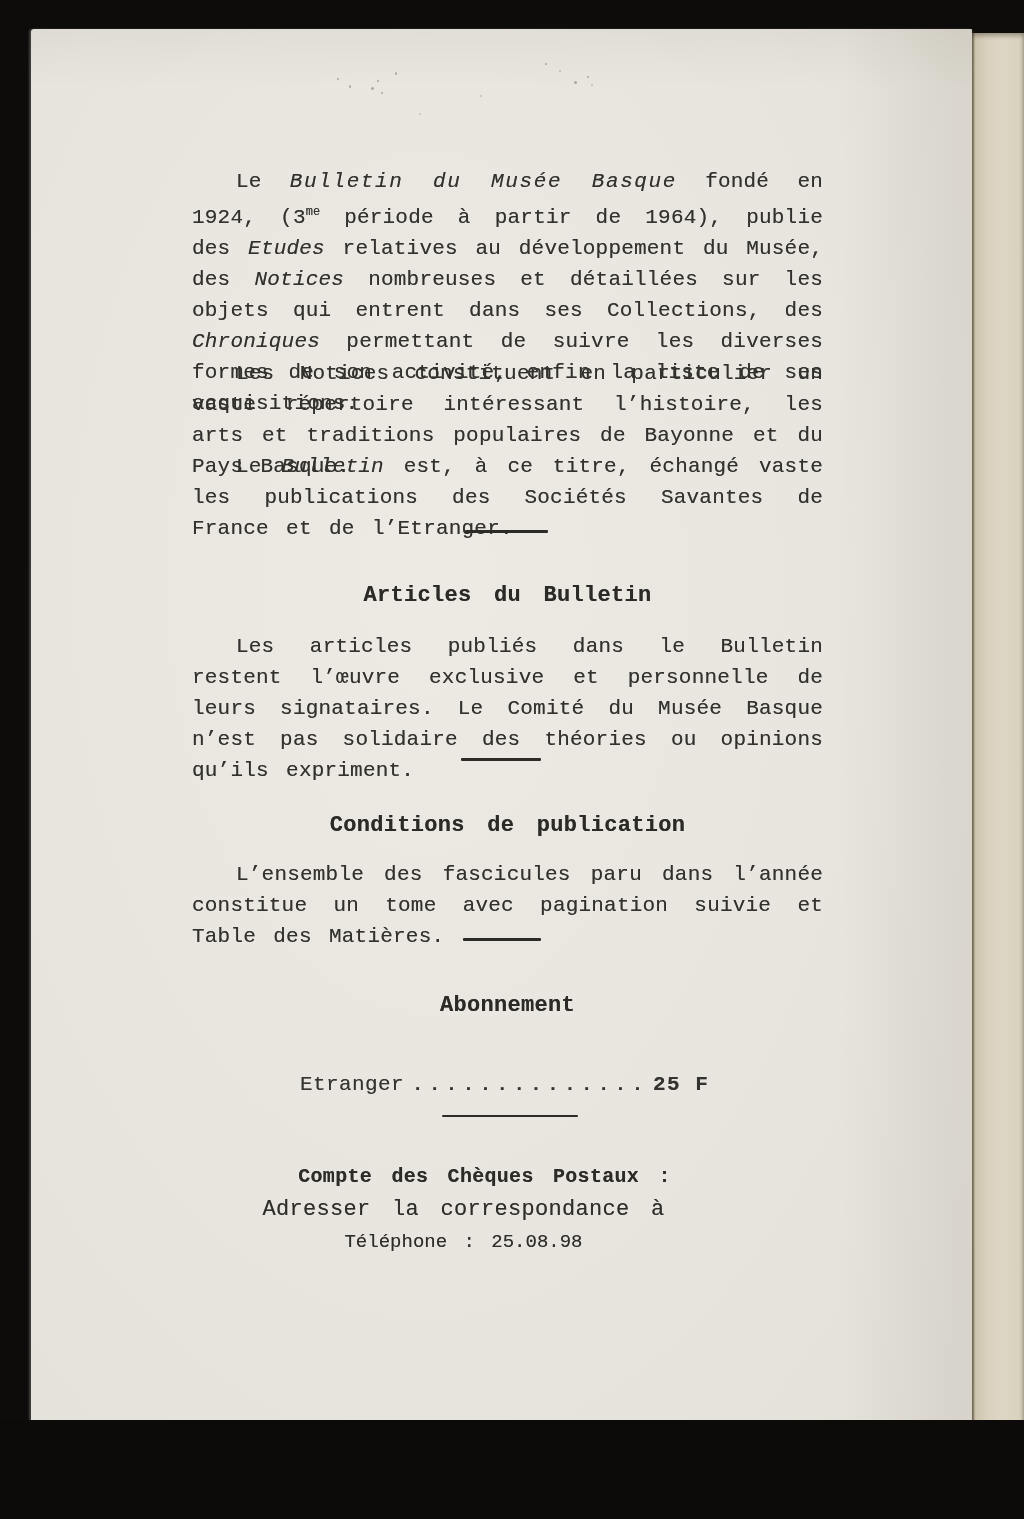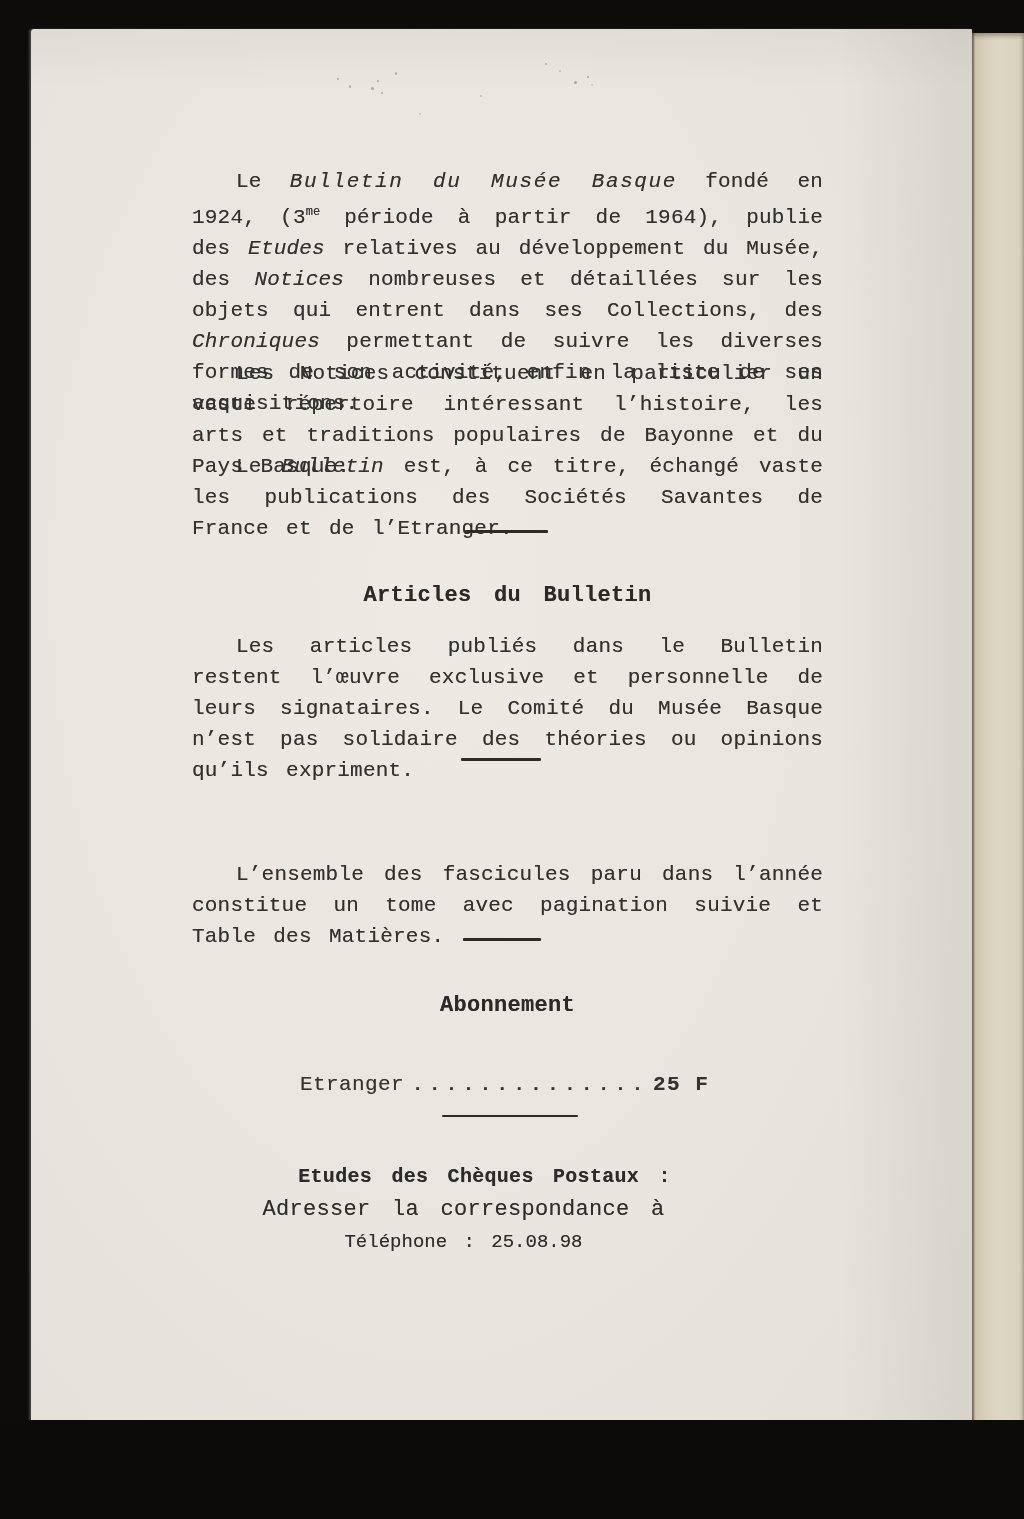--- a/index.html
+++ b/index.html
@@ -134,37 +134,38 @@
     <p class="body-par" style="top:422px;"><span>Le </span><span class="it">Bulletin</span><span> est, à ce titre, échangé vaste les publications des Sociétés Savantes de France et de l’Etranger.</span></p>
 
     <div class="rule" style="top:501px;left:434px;width:83px;"></div>
 
     <h2 class="hd" style="top:554px;">Articles du Bulletin</h2>
 
     <p class="body-par" style="top:602px;">Les articles publiés dans le Bulletin restent l’œuvre exclusive et personnelle de leurs signataires. Le Comité du Musée Basque n’est pas solidaire des théories ou opinions qu’ils expriment.</p>
 
     <div class="rule" style="top:729px;left:430px;width:80px;"></div>
 
+    <h2 class="hd" style="top:784px;">Conditions de publication</h2>
 
     <p class="body-par" style="top:830px;">L’ensemble des fascicules paru dans l’année constitue un tome avec pagination suivie et Table des Matières.</p>
 
     <div class="rule" style="top:909px;left:432px;width:78px;"></div>
 
     <h2 class="hd" style="top:964px;">Abonnement</h2>
 
     <div class="subrow" style="top:1044px;">
       <span class="sublabel">Etranger</span>
       <span class="subdots">.......................</span>
       <span class="subprice">25 F</span>
     </div>
 
     <div class="rule" style="top:1086px;left:411px;width:136px;height:2px;"></div>
 
     <div class="postal-block" style="top:1131px;">
-      <div>Etudes des Chèques Postaux :</div>
+      <div>Compte des Chèques Postaux :</div>
     </div>
 
     <div class="addr-block" style="top:1168px;">
       <div class="addr-l1">Adresser la correspondance à</div>
       <div class="addr-l3">Téléphone : 25.08.98</div>
     </div>
 
   </div>
 </div>
 

